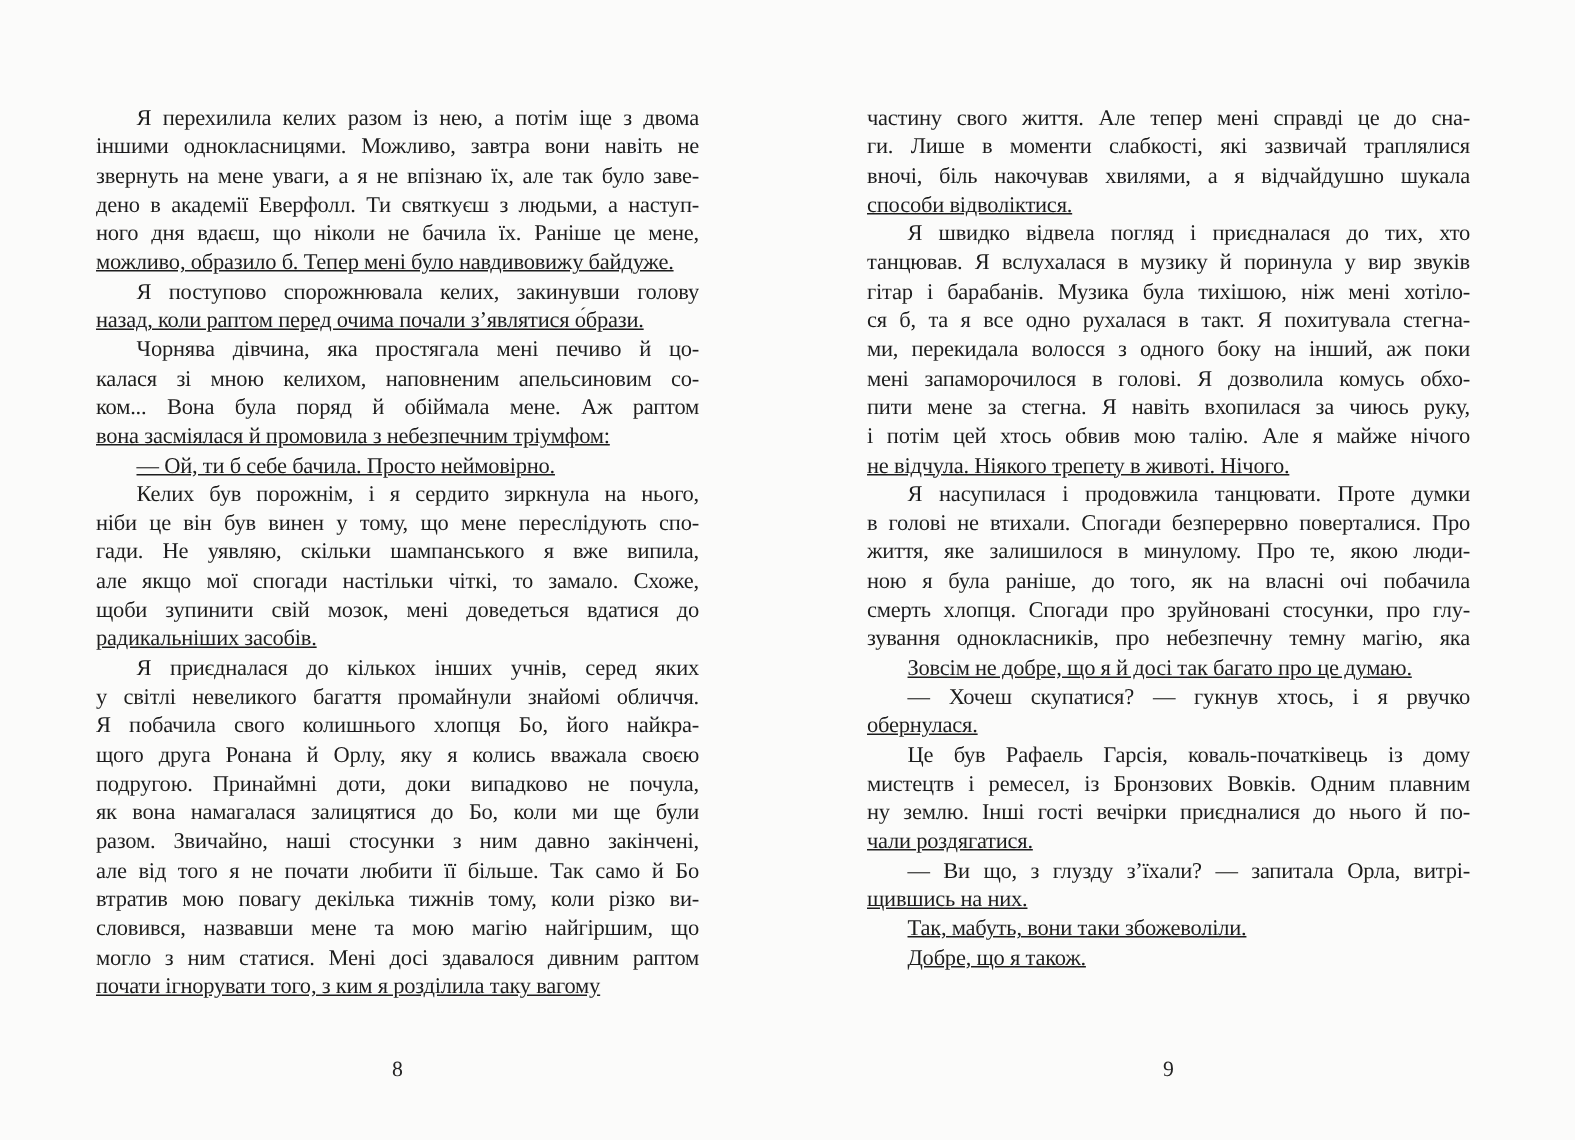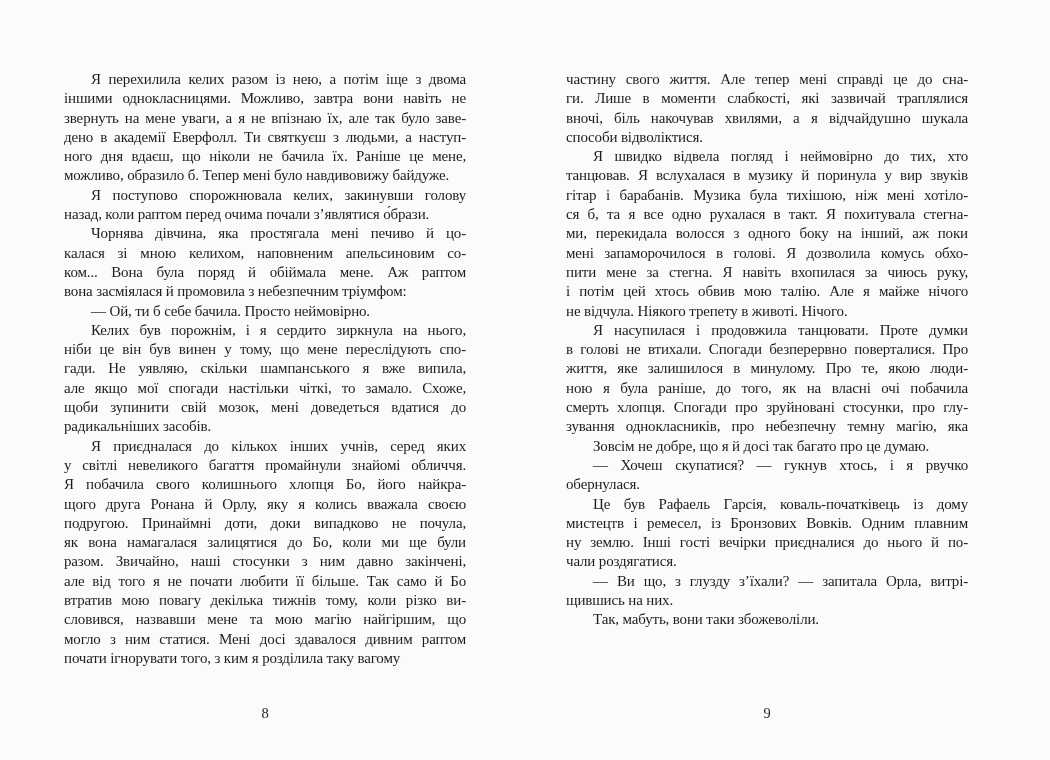--- a/index.html
+++ b/index.html
@@ -20,40 +20,40 @@
     height: 760px;
     background: #fbfbfa;
   }
   .page {
     position: absolute;
     top: 0;
     width: 525px;
     height: 760px;
   }
   .page.left  { left: 0; }
-  .page.right { left: 513px; }
+  .page.right { left: 525px; }
   .text-col {
     position: absolute;
     top: 70px;
     width: 402px;
     font-size: 15px;
     letter-spacing: -0.15px;
     line-height: 19.3px;
   }
   .page.left  .text-col { left: 64px; }
   .page.right .text-col { left: 53px; }
   .paragraph { margin: 0; }
   .line {
     text-align: justify;
     text-align-last: justify;
     max-height: 19.3px;
     overflow: hidden;
     white-space: normal;
   }
-  .line.last  { text-align-last: left; }
+  .line.last  { text-align-last: left; text-decoration: underline; }
   .line.first { text-indent: 27px; }
   .page-num {
     position: absolute;
     top: 705px;
     width: 402px;
     text-align: center;
     font-size: 14.5px;
     color: #242424;
   }
   .page.left  .page-num { left: 64px; }
@@ -115,21 +115,21 @@
 
   <div class="page right">
     <div class="text-col">
         <div class="paragraph">
           <div class="line">частину свого життя. Але тепер мені справді це до сна-</div>
           <div class="line">ги. Лише в моменти слабкості, які зазвичай траплялися</div>
           <div class="line">вночі, біль накочував хвилями, а я відчайдушно шукала</div>
           <div class="line last">способи відволіктися.</div>
         </div>
         <div class="paragraph">
-          <div class="line first">Я швидко відвела погляд і неймовірно до тих, хто</div>
+          <div class="line first">Я швидко відвела погляд і приєдналася до тих, хто</div>
           <div class="line">танцював. Я вслухалася в музику й поринула у вир звуків</div>
           <div class="line">гітар і барабанів. Музика була тихішою, ніж мені хотіло-</div>
           <div class="line">ся б, та я все одно рухалася в такт. Я похитувала стегна-</div>
           <div class="line">ми, перекидала волосся з одного боку на інший, аж поки</div>
           <div class="line">мені запаморочилося в голові. Я дозволила комусь обхо-</div>
           <div class="line">пити мене за стегна. Я навіть вхопилася за чиюсь руку,</div>
           <div class="line">і потім цей хтось обвив мою талію. Але я майже нічого</div>
           <div class="line last">не відчула. Ніякого трепету в животі. Нічого.</div>
         </div>
         <div class="paragraph">
@@ -153,17 +153,20 @@
           <div class="line">ну землю. Інші гості вечірки приєдналися до нього й по-</div>
           <div class="line last">чали роздягатися.</div>
         </div>
         <div class="paragraph">
           <div class="line first">— Ви що, з глузду з’їхали? — запитала Орла, витрі-</div>
           <div class="line last">щившись на них.</div>
         </div>
         <div class="paragraph">
           <div class="line first last">Так, мабуть, вони таки збожеволіли.</div>
         </div>
+        <div class="paragraph">
+          <div class="line first last">Добре, що я також.</div>
+        </div>
       </div>
     <div class="page-num">9</div>
   </div>
 
 </div>
 
 </body></html>

